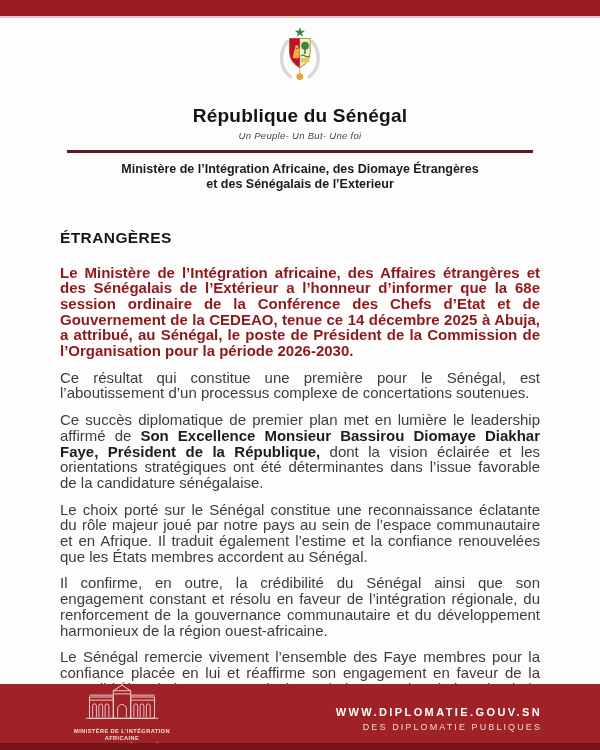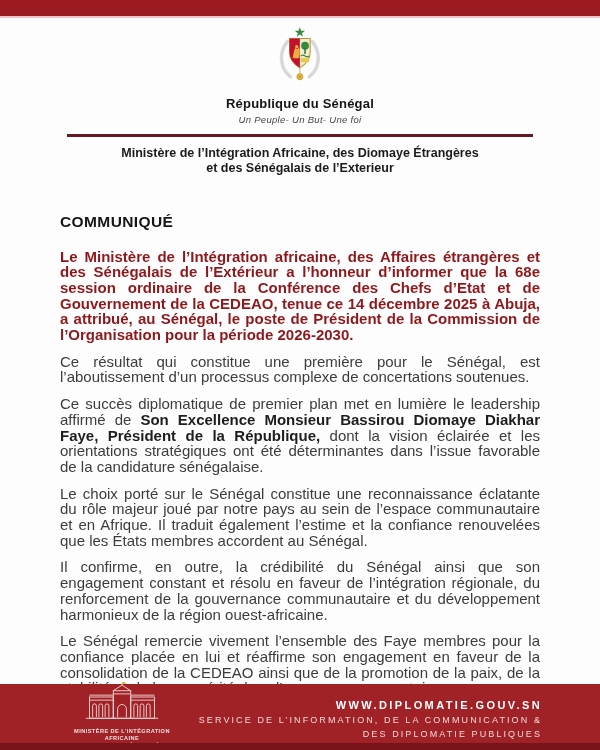--- a/index.html
+++ b/index.html
@@ -21,22 +21,22 @@
     overflow:hidden;
   }
   .top-bar{
     height:18px;width:100%;
     background:var(--top-bar);
     border-bottom:2px solid #e7c6ca;
   }
   .header{ text-align:center; }
   .coat{ margin-top:8px; height:60px; }
   .country-title{
-    font-size:13px;font-weight:bold;color:#141414;
-    margin-top:6px;letter-spacing:.2px;
+    font-size:19px;font-weight:bold;color:#141414;
+    margin-top:15px;letter-spacing:.2px;
   }
   .motto{
     font-size:9.5px;font-style:italic;color:#474747;
     margin-top:3px;letter-spacing:.3px;
   }
   .header-divider{
     width:466px;height:2.5px;margin:9px auto 0 auto;
     background:var(--divider);
   }
   .ministry-name{
@@ -126,21 +126,21 @@
     <div class="country-title">République du Sénégal</div>
     <div class="motto">Un Peuple- Un But- Une foi</div>
     <div class="header-divider"></div>
     <div class="ministry-name">
       <div>Ministère de l’Intégration Africaine, des Diomaye Étrangères</div>
       <div>et des Sénégalais de l’Exterieur</div>
     </div>
   </div>
 
   <div class="doc">
-    <div class="doc-title">COMMUNIQUÉ</div>
+    <div class="doc-title">ÉTRANGÈRES</div>
     <p class="lead">Le Ministère de l’Intégration africaine, des Affaires étrangères et des Sénégalais de l’Extérieur a l’honneur d’informer que la 68e session ordinaire de la Conférence des Chefs d’Etat et de Gouvernement de la CEDEAO, tenue ce 14 décembre 2025 à Abuja, a attribué, au Sénégal, le poste de Président de la Commission de l’Organisation pour la période 2026-2030.</p>
     <p>Ce résultat qui constitue une première pour le Sénégal, est l’aboutissement d’un processus complexe de concertations soutenues.</p>
     <p><span>Ce succès diplomatique de premier plan met en lumière le leadership affirmé de </span><b>Son Excellence Monsieur Bassirou Diomaye Diakhar Faye, Président de la République,</b><span> dont la vision éclairée et les orientations stratégiques ont été déterminantes dans l’issue favorable de la candidature sénégalaise.</span></p>
     <p>Le choix porté sur le Sénégal constitue une reconnaissance éclatante du rôle majeur joué par notre pays au sein de l’espace communautaire et en Afrique. Il traduit également l’estime et la confiance renouvelées que les États membres accordent au Sénégal.</p>
     <p>Il confirme, en outre, la crédibilité du Sénégal ainsi que son engagement constant et résolu en faveur de l’intégration régionale, du renforcement de la gouvernance communautaire et du développement harmonieux de la région ouest-africaine.</p>
     <p>Le Sénégal remercie vivement l’ensemble des Faye membres pour la confiance placée en lui et réaffirme son engagement en faveur de la consolidation de la CEDEAO ainsi que de la promotion de la paix, de la stabilité et de la prospérité dans l’espace communautaire.</p>
   </div>
 
   <div class="dateline">Fait à Dakar, le 14 Décembre 2025</div>
 
@@ -165,19 +165,18 @@
         </g>
         <rect x="60" y="0" width="5" height="3" fill="#e8b23a"></rect>
       </svg>
       <div class="footer-caption">
         <div>MINISTÈRE DE L’INTÉGRATION AFRICAINE</div>
         <div>ET DES AFFAIRES ÉTRANGÈRES (MIAAE)</div>
       </div>
     </div>
     <div class="footer-right">
       <div class="footer-website">WWW.DIPLOMATIE.GOUV.SN</div>
-      <div class="footer-service">SERVICE DE L’INFORMATION, DE LA COMMUNICATION &amp;</div>
       <div class="footer-service">DES DIPLOMATIE PUBLIQUES</div>
     </div>
     <div class="footer-strip"></div>
   </div>
 
 </div>
 
 </body></html>

